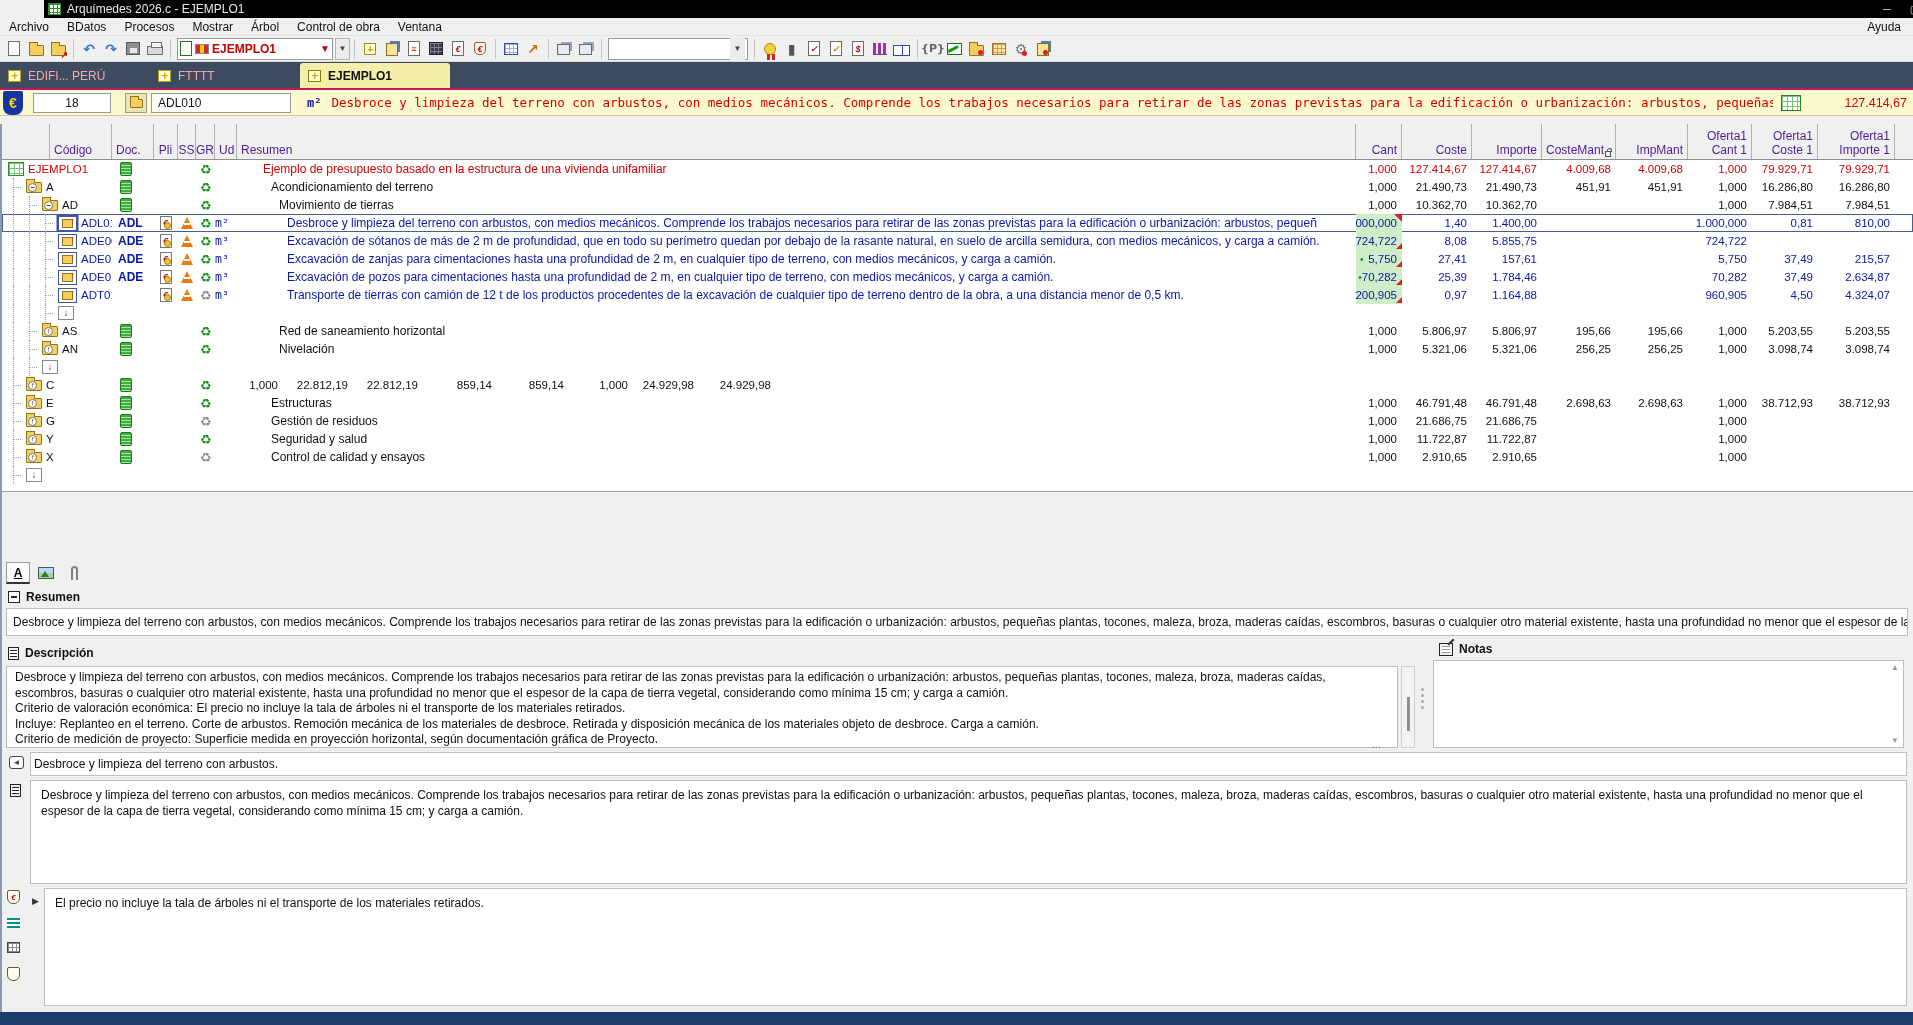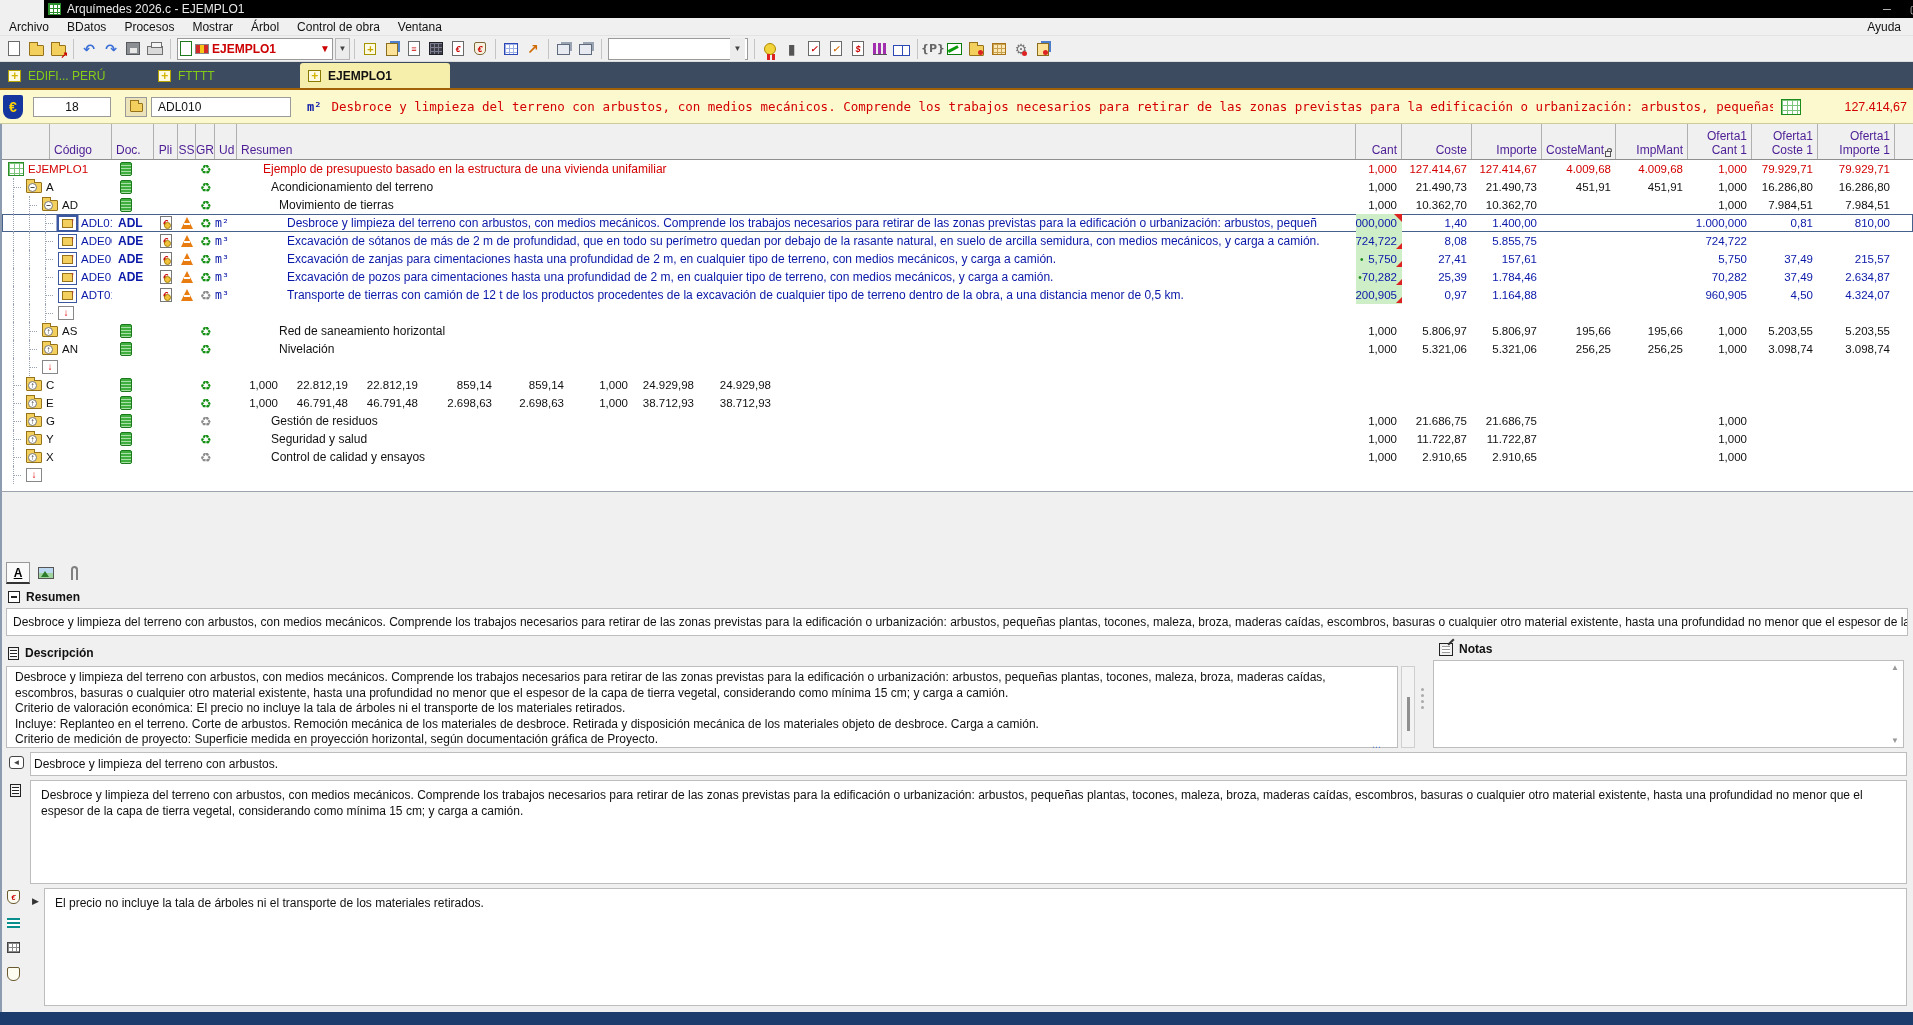--- a/index.html
+++ b/index.html
@@ -55,28 +55,28 @@
     background-image:linear-gradient(#caa24e 1px,transparent 1px),linear-gradient(90deg,#caa24e 1px,transparent 1px); background-size:4px 4px; }
   .reddot::after { content:""; position:absolute; right:0; bottom:0; width:5px; height:5px; background:#d22; border-radius:50%; }
   .tb-combo { height:22px; background:#fff; border:1px solid #9a9a9a; display:flex; align-items:center; padding:0 2px; margin:0 2px; }
   .tb-combo .flag { width:14px; height:10px; background:linear-gradient(90deg,#d42a2a 30%,#f5c518 30%,#f5c518 70%,#d42a2a 70%); border:1px solid #888; margin:0 3px; }
   .tb-combo .lbl { color:#c00; font-weight:bold; font-size:12px; width:108px; }
   .tb-combo .redarr { color:#c00; font-size:10px; }
   .drop-btn { width:15px; height:22px; display:flex; align-items:center; justify-content:center; font-size:8px; color:#444; background:#ececec; border:1px solid #b5b5b5; }
 
   
   .tabbar { position:absolute; left:0; top:62px; width:1913px; height:26px; background:#3d4b61; display:flex; align-items:flex-end; }
-  .vtab { height:25px; display:flex; align-items:center; padding:0 16px 0 8px; color:#84cc16; font-size:12px; min-width:150px; }
+  .vtab { height:25px; display:flex; align-items:center; padding:0 16px 0 8px; color:#fca5a5; font-size:12px; min-width:150px; }
   .vtab.active { background:#f6efac; color:#111; font-weight:bold; border-radius:3px 3px 0 0; }
   .node-ic { width:13px; height:12px; position:relative; margin-right:7px; background:#fffbe2; border:1px solid #b7a300; }
   .node-ic::after { content:"+"; position:absolute; left:2px; top:-2px; color:#d3b400; font-weight:bold; font-size:12px; }
   .vtab.active .node-ic { border-color:#8a7a00; }
 
   
-  .editbar { position:absolute; left:0; top:88px; width:1913px; height:36px; background:#fdf9cf; border-top:2px solid #a16207; border-bottom:1px solid #caca9a; display:flex; align-items:center; }
+  .editbar { position:absolute; left:0; top:88px; width:1913px; height:28px; background:#fdf9cf; border-top:2px solid #be185d; border-bottom:1px solid #caca9a; display:flex; align-items:center; }
   .euro-shield { width:20px; height:24px; background:#16369f; border-radius:2px 2px 8px 8px; margin:0 10px 0 3px; position:relative; }
   .euro-shield::before { content:"€"; position:absolute; left:50%; top:50%; transform:translate(-50%,-52%); color:#ffd400; font-weight:bold; font-size:14px; }
   .ebox { background:#fff; border:1px solid #9a9a9a; height:20px; line-height:18px; padding:0 6px; font-size:12px; color:#111; }
   .ebox.num { width:78px; text-align:center; margin-right:14px; }
   .ebox.code { width:140px; margin-right:12px; }
   .efolder { width:22px; height:20px; background:#ece4b8; border:1px solid #9a9a9a; display:flex; align-items:center; justify-content:center; margin-right:4px; }
   .efolder .sh.folder { width:13px; height:9px; margin-top:2px; }
   .eunit { color:#0a18a8; font-weight:bold; margin:0 10px 0 4px; font-family:"DejaVu Sans Mono", monospace; }
   .etext { flex:1; color:#d40000; font-family:"DejaVu Sans Mono", monospace; font-size:12.5px; white-space:nowrap; overflow:hidden; }
   .ecalc { width:20px; height:16px; background:#fff; border:1px solid #1d8a1d; margin:0 8px; position:relative;
@@ -984,20 +984,21 @@
         </div>
         <div class="cell c-doc">
           <i class="scroll-ic" style="margin-left: 8px;"></i>
         </div>
         <div class="cell c-pli"></div>
         <div class="cell c-ss"></div>
         <div class="cell c-gr">
           <span class="recy g">♻</span>
         </div>
         <div class="cell c-ud"></div>
+        <div class="cell c-res" style="padding-left: 34px;">Estructuras</div>
         <div class="cell c-n w1">
           <span>1,000</span>
         </div>
         <div class="cell c-n w2">
           <span>46.791,48</span>
         </div>
         <div class="cell c-n w3">
           <span>46.791,48</span>
         </div>
         <div class="cell c-n w4">

